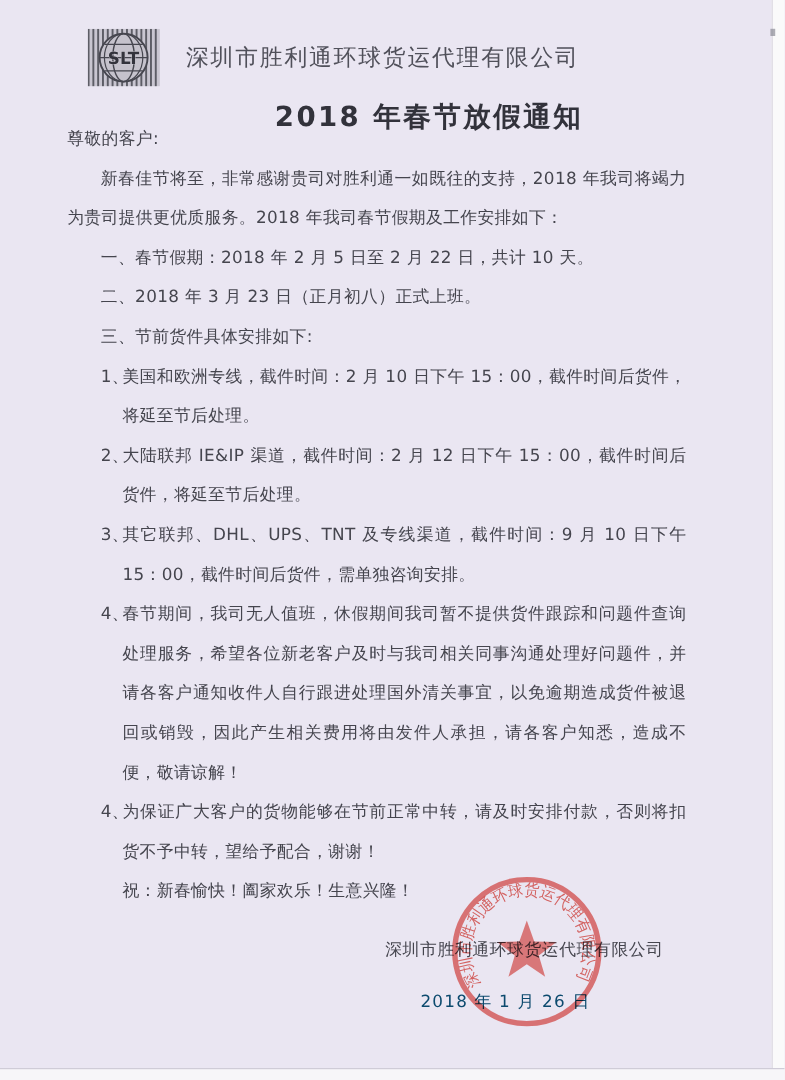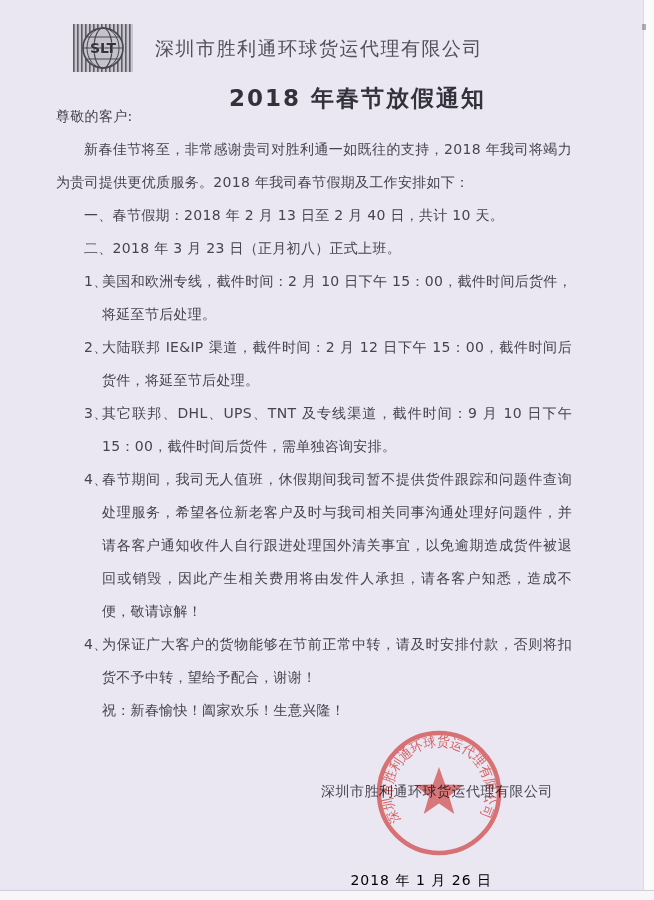--- a/index.html
+++ b/index.html
@@ -52,22 +52,22 @@
   .notice { padding-left:28px; display:flex; }
   .notice .num { flex:none; width:18px; }
   .notice .txt { flex:1; }
   .wish { padding-left:46px; }
   
   .sig-company {
     position:absolute; top:783px; right:101px;
     font-size:14px; letter-spacing:0.5px; color:#45454e; z-index:2;
   }
   .sig-date {
-    position:absolute; top:872px; right:162px;
-    font-size:14px; letter-spacing:1px; color:#000000; z-index:2;
+    position:absolute; top:826px; right:162px;
+    font-size:14px; letter-spacing:1px; color:#0c4a6e; z-index:2;
   }
   
   .stamp {
     position:absolute; left:368px; top:722px; width:142px; height:142px;
     z-index:3; mix-blend-mode:multiply; opacity:.88;
   }
 </style>
 </head>
 <body>
 
@@ -93,22 +93,23 @@
   </div>
 
   <div class="company-name">深圳市胜利通环球货运代理有限公司</div>
 
   <h1 class="doc-title">2018 年春节放假通知</h1>
 
   <main class="body-text">
     <p class="greeting">尊敬的客户:</p>
     <p class="intro">新春佳节将至，非常感谢贵司对胜利通一如既往的支持，2018 年我司将竭力为贵司提供更优质服务。2018 年我司春节假期及工作安排如下：</p>
 
-    <p class="item">一、春节假期：2018 年 2 月 13 日至 2 月 40 日，共计 10 天。</p>
+    <p class="item">一、春节假期：2018 年 2 月 5 日至 2 月 22 日，共计 10 天。</p>
     <p class="item">二、2018 年 3 月 23 日（正月初八）正式上班。</p>
+    <p class="item">三、节前货件具体安排如下:</p>
 
     <div class="notice">
       <span class="num">1、</span>
       <div class="txt">美国和欧洲专线，截件时间：2 月 10 日下午 15：00，截件时间后货件，将延至节后处理。</div>
     </div>
     <div class="notice">
       <span class="num">2、</span>
       <div class="txt">大陆联邦 IE&amp;IP 渠道，截件时间：2 月 12 日下午 15：00，截件时间后货件，将延至节后处理。</div>
     </div>
     <div class="notice">

